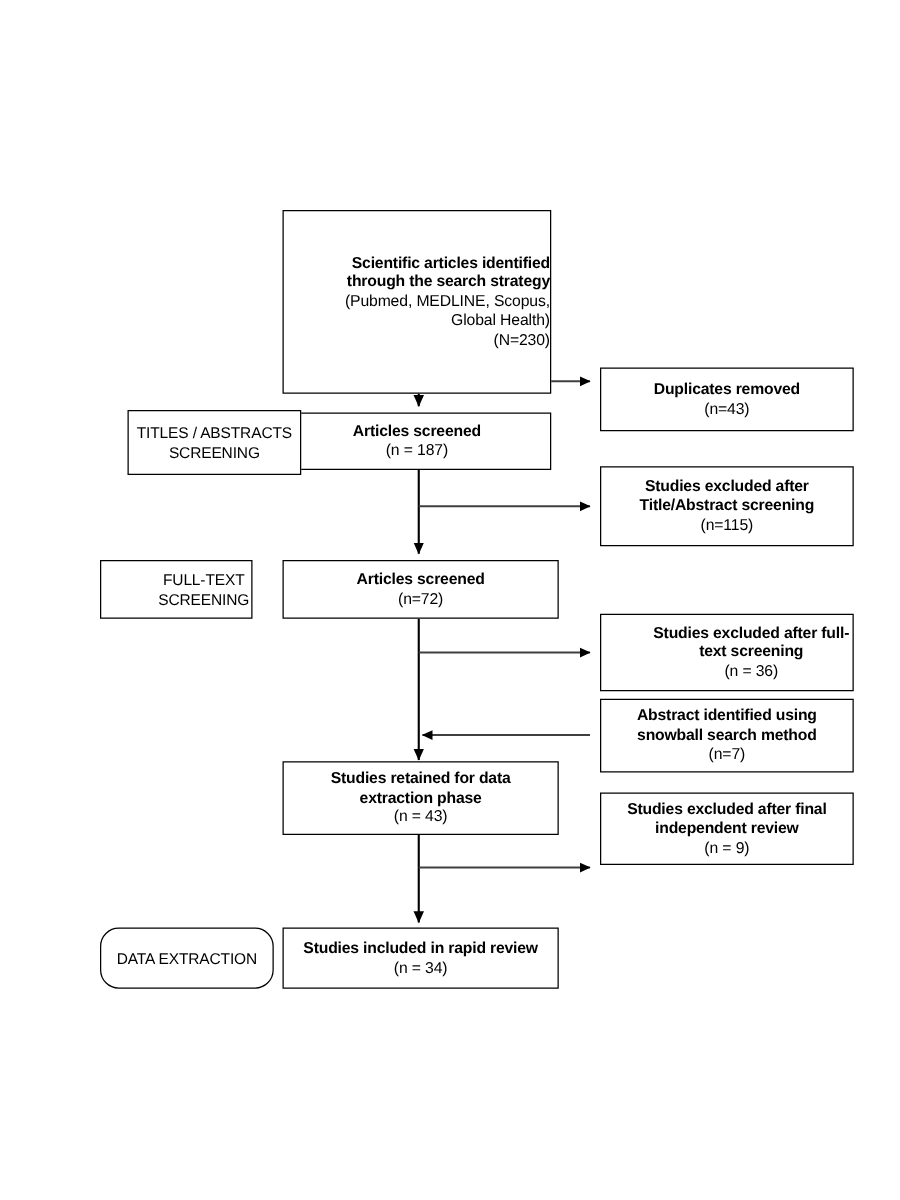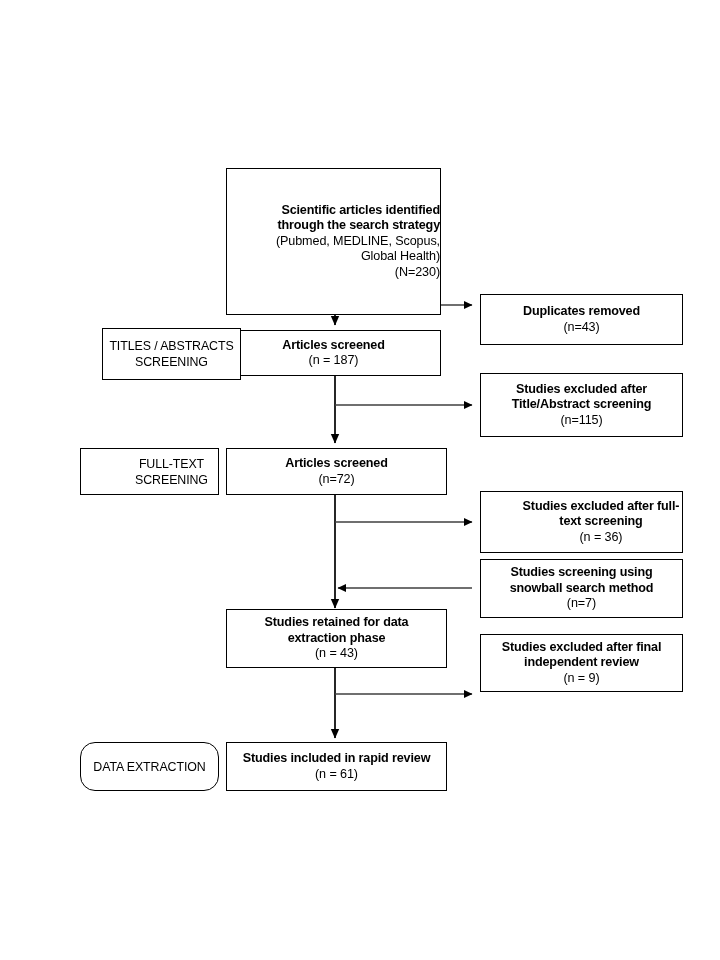--- a/index.html
+++ b/index.html
@@ -118,58 +118,58 @@
   </div>
 
   <div class="box" style="left:226px; top:609px; width:221px; height:59px;">
     <div class="line-strong">Studies retained for data</div>
     <div class="line-strong">extraction phase</div>
     <div class="line-plain">(n = 43)</div>
   </div>
 
   <div class="box" style="left:226px; top:742px; width:221px; height:49px;">
     <div class="line-strong">Studies included in rapid review</div>
-    <div class="line-plain">(n = 61)</div>
+    <div class="line-plain">(n = 34)</div>
   </div>
 
   <div class="box" style="left:480px; top:294px; width:203px; height:51px;">
     <div class="line-strong">Duplicates removed</div>
     <div class="line-plain">(n=43)</div>
   </div>
 
   <div class="box" style="left:480px; top:373px; width:203px; height:64px;text-align:center;">
     <div class="line-strong">Studies excluded after</div>
     <div class="line-strong">Title/Abstract screening</div>
     <div class="line-plain">(n=115)</div>
   </div>
 
   <div class="box" style="left:480px; top:491px; width:203px; height:62px;padding-left:39px;">
     <div class="line-strong">Studies excluded after full-</div>
     <div class="line-strong">text screening</div>
     <div class="line-plain">(n = 36)</div>
   </div>
 
   <div class="box" style="left:480px; top:559px; width:203px; height:59px;">
-    <div class="line-strong">Studies screening using</div>
+    <div class="line-strong">Abstract identified using</div>
     <div class="line-strong">snowball search method</div>
     <div class="line-plain">(n=7)</div>
   </div>
 
   <div class="box" style="left:480px; top:634px; width:203px; height:58px;">
     <div class="line-strong">Studies excluded after final</div>
     <div class="line-strong">independent review</div>
     <div class="line-plain">(n = 9)</div>
   </div>
 
   <div class="box stage-label" style="left:80px; top:328px; width:139px; height:52px;margin-left:22px;">
     <div class="line-plain">TITLES / ABSTRACTS</div>
     <div class="line-plain">SCREENING</div>
   </div>
 
-  <div class="box stage-label" style="left:80px; top:448px; width:139px; height:47px;padding-left:44px;">
+  <div class="box stage-label" style="left:80px; top:448px; width:122px; height:47px;padding-left:44px;">
     <div class="line-plain">FULL-TEXT</div>
     <div class="line-plain">SCREENING</div>
   </div>
 
   <div class="box stage-label" style="left:80px; top:742px; width:139px; height:49px;border-radius:15px;">
     <div class="line-plain">DATA EXTRACTION</div>
   </div>
 
 </div>
 

